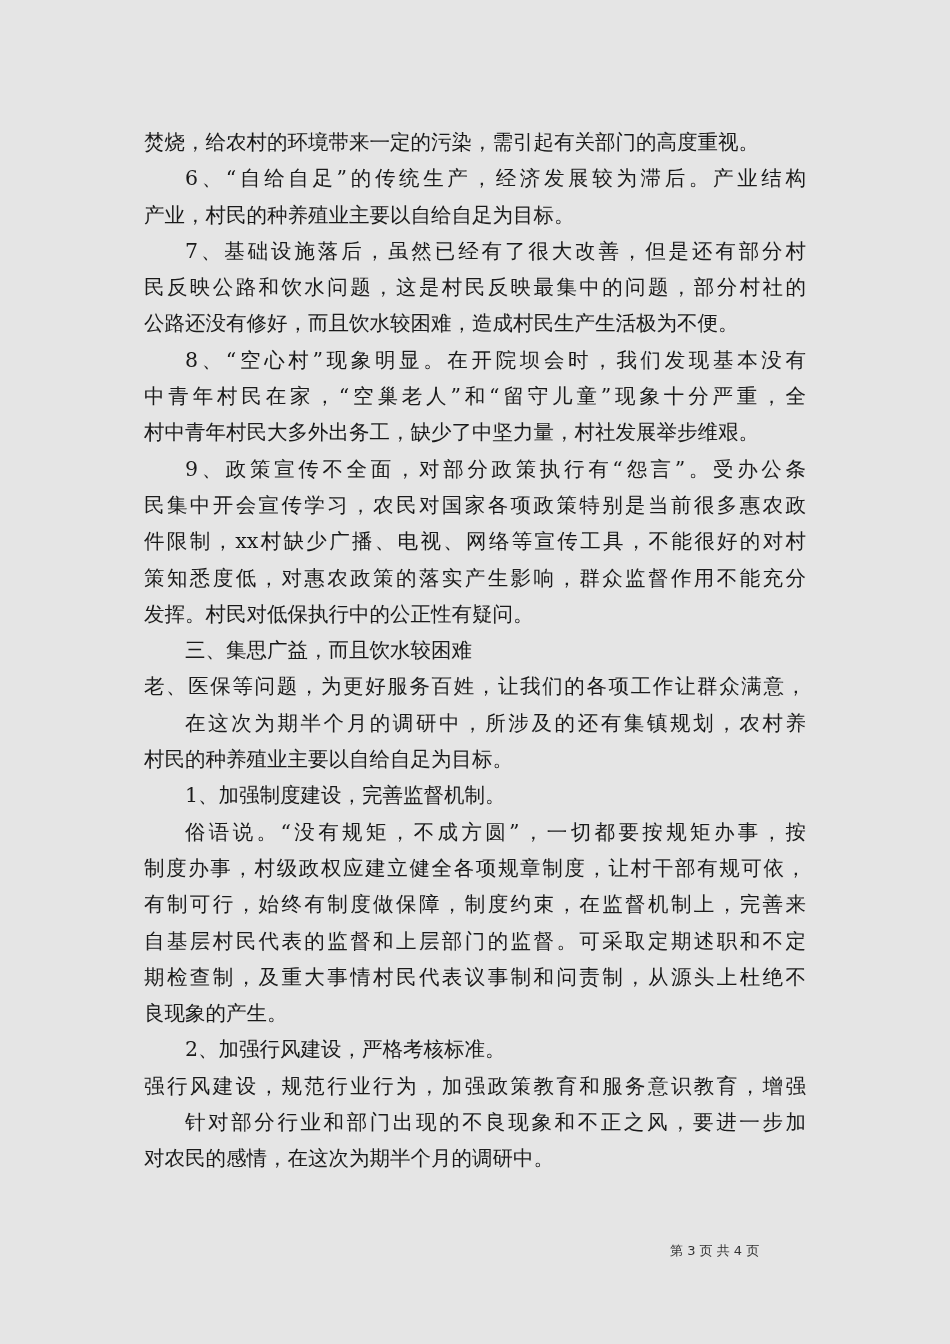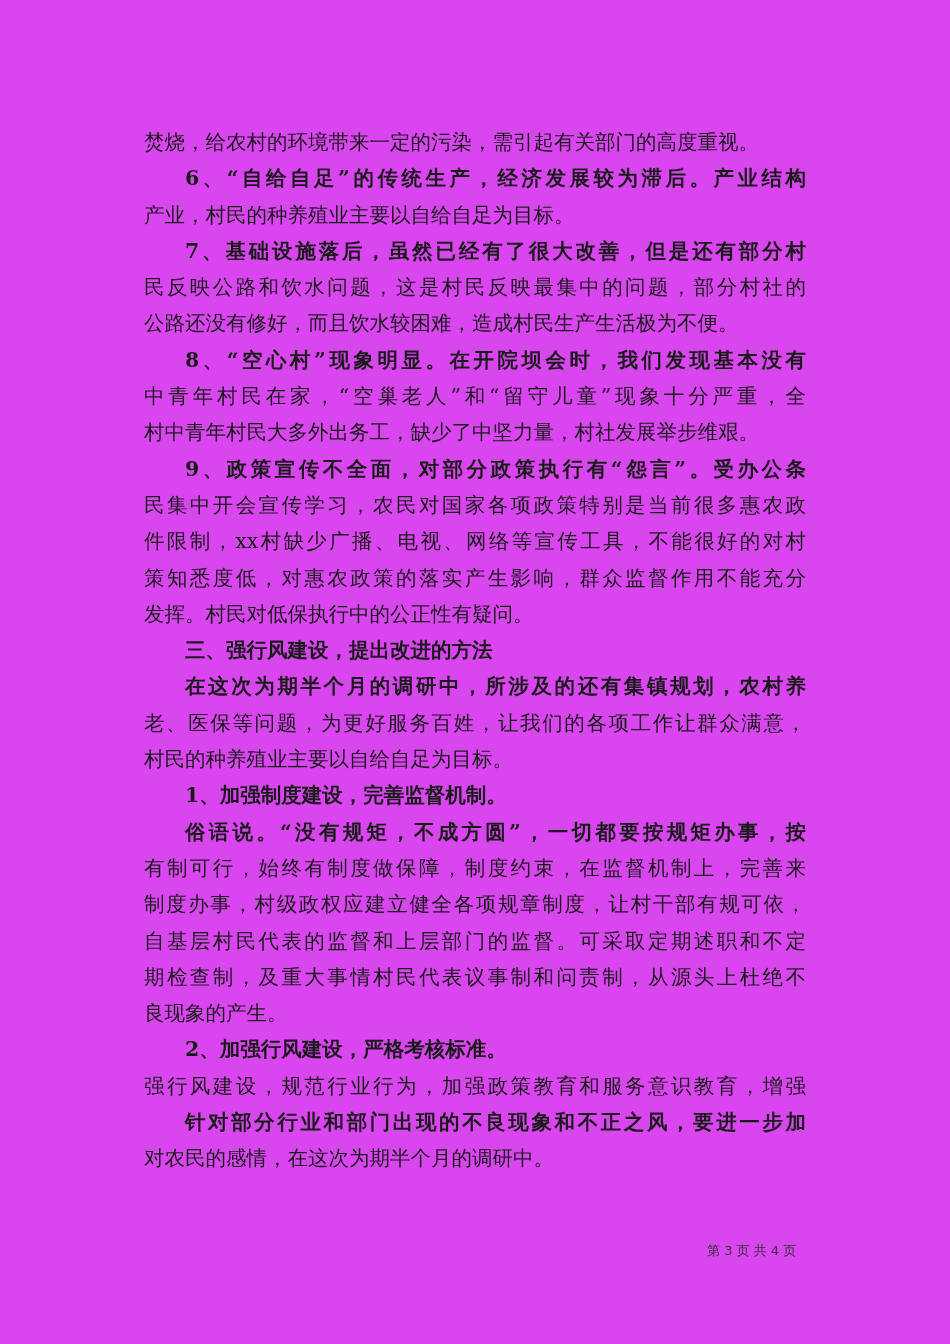--- a/index.html
+++ b/index.html
@@ -13,21 +13,21 @@
       position: relative;
       overflow: hidden;
       font-family: "DejaVu Serif", "Liberation Serif", serif;
       color: #1a1a1a;
     }
     .page {
       position: absolute;
       left: 0; top: 0;
       width: 950px;
       height: 1344px;
-      background: #d946ef;
+      background: #e5e5e5;
     }
     .content {
       position: absolute;
       left: 144px;
       top: 124px;
       width: 662px;
     }
     .line {
       height: 36.3px;
       line-height: 36.3px;
@@ -35,25 +35,24 @@
       white-space: nowrap;
       text-align: justify;
       text-align-last: justify;
       letter-spacing: 0;
     }
     .line.last {
       text-align-last: left;
     }
     .line.indent {
       padding-left: 41px;
-      font-weight: bold;
     }
     .footer {
       position: absolute;
-      left: 707px;
+      left: 670px;
       top: 1242px;
       font-family: "DejaVu Sans", "Liberation Sans", sans-serif;
       font-size: 13px;
       color: #333333;
       white-space: nowrap;
     }
   </style>
 </head>
 <body>
 
@@ -66,28 +65,28 @@
     <div class="line">民反映公路和饮水问题，这是村民反映最集中的问题，部分村社的</div>
     <div class="line last">公路还没有修好，而且饮水较困难，造成村民生产生活极为不便。</div>
     <div class="line indent">8、“空心村”现象明显。在开院坝会时，我们发现基本没有</div>
     <div class="line">中青年村民在家，“空巢老人”和“留守儿童”现象十分严重，全</div>
     <div class="line last">村中青年村民大多外出务工，缺少了中坚力量，村社发展举步维艰。</div>
     <div class="line indent">9、政策宣传不全面，对部分政策执行有“怨言”。受办公条</div>
     <div class="line">民集中开会宣传学习，农民对国家各项政策特别是当前很多惠农政</div>
     <div class="line">件限制，xx村缺少广播、电视、网络等宣传工具，不能很好的对村</div>
     <div class="line">策知悉度低，对惠农政策的落实产生影响，群众监督作用不能充分</div>
     <div class="line last">发挥。村民对低保执行中的公正性有疑问。</div>
-    <div class="line indent last">三、强行风建设，提出改进的方法</div>
+    <div class="line indent last">三、集思广益，而且饮水较困难</div>
+    <div class="line">老、医保等问题，为更好服务百姓，让我们的各项工作让群众满意，</div>
     <div class="line indent">在这次为期半个月的调研中，所涉及的还有集镇规划，农村养</div>
-    <div class="line">老、医保等问题，为更好服务百姓，让我们的各项工作让群众满意，</div>
     <div class="line last">村民的种养殖业主要以自给自足为目标。</div>
     <div class="line indent last">1、加强制度建设，完善监督机制。</div>
     <div class="line indent">俗语说。“没有规矩，不成方圆”，一切都要按规矩办事，按</div>
+    <div class="line">制度办事，村级政权应建立健全各项规章制度，让村干部有规可依，</div>
     <div class="line">有制可行，始终有制度做保障，制度约束，在监督机制上，完善来</div>
-    <div class="line">制度办事，村级政权应建立健全各项规章制度，让村干部有规可依，</div>
     <div class="line">自基层村民代表的监督和上层部门的监督。可采取定期述职和不定</div>
     <div class="line">期检查制，及重大事情村民代表议事制和问责制，从源头上杜绝不</div>
     <div class="line last">良现象的产生。</div>
     <div class="line indent last">2、加强行风建设，严格考核标准。</div>
     <div class="line">强行风建设，规范行业行为，加强政策教育和服务意识教育，增强</div>
     <div class="line indent">针对部分行业和部门出现的不良现象和不正之风，要进一步加</div>
     <div class="line last">对农民的感情，在这次为期半个月的调研中。</div>
   </div>
 
   <div class="footer">第 3 页 共 4 页</div>

